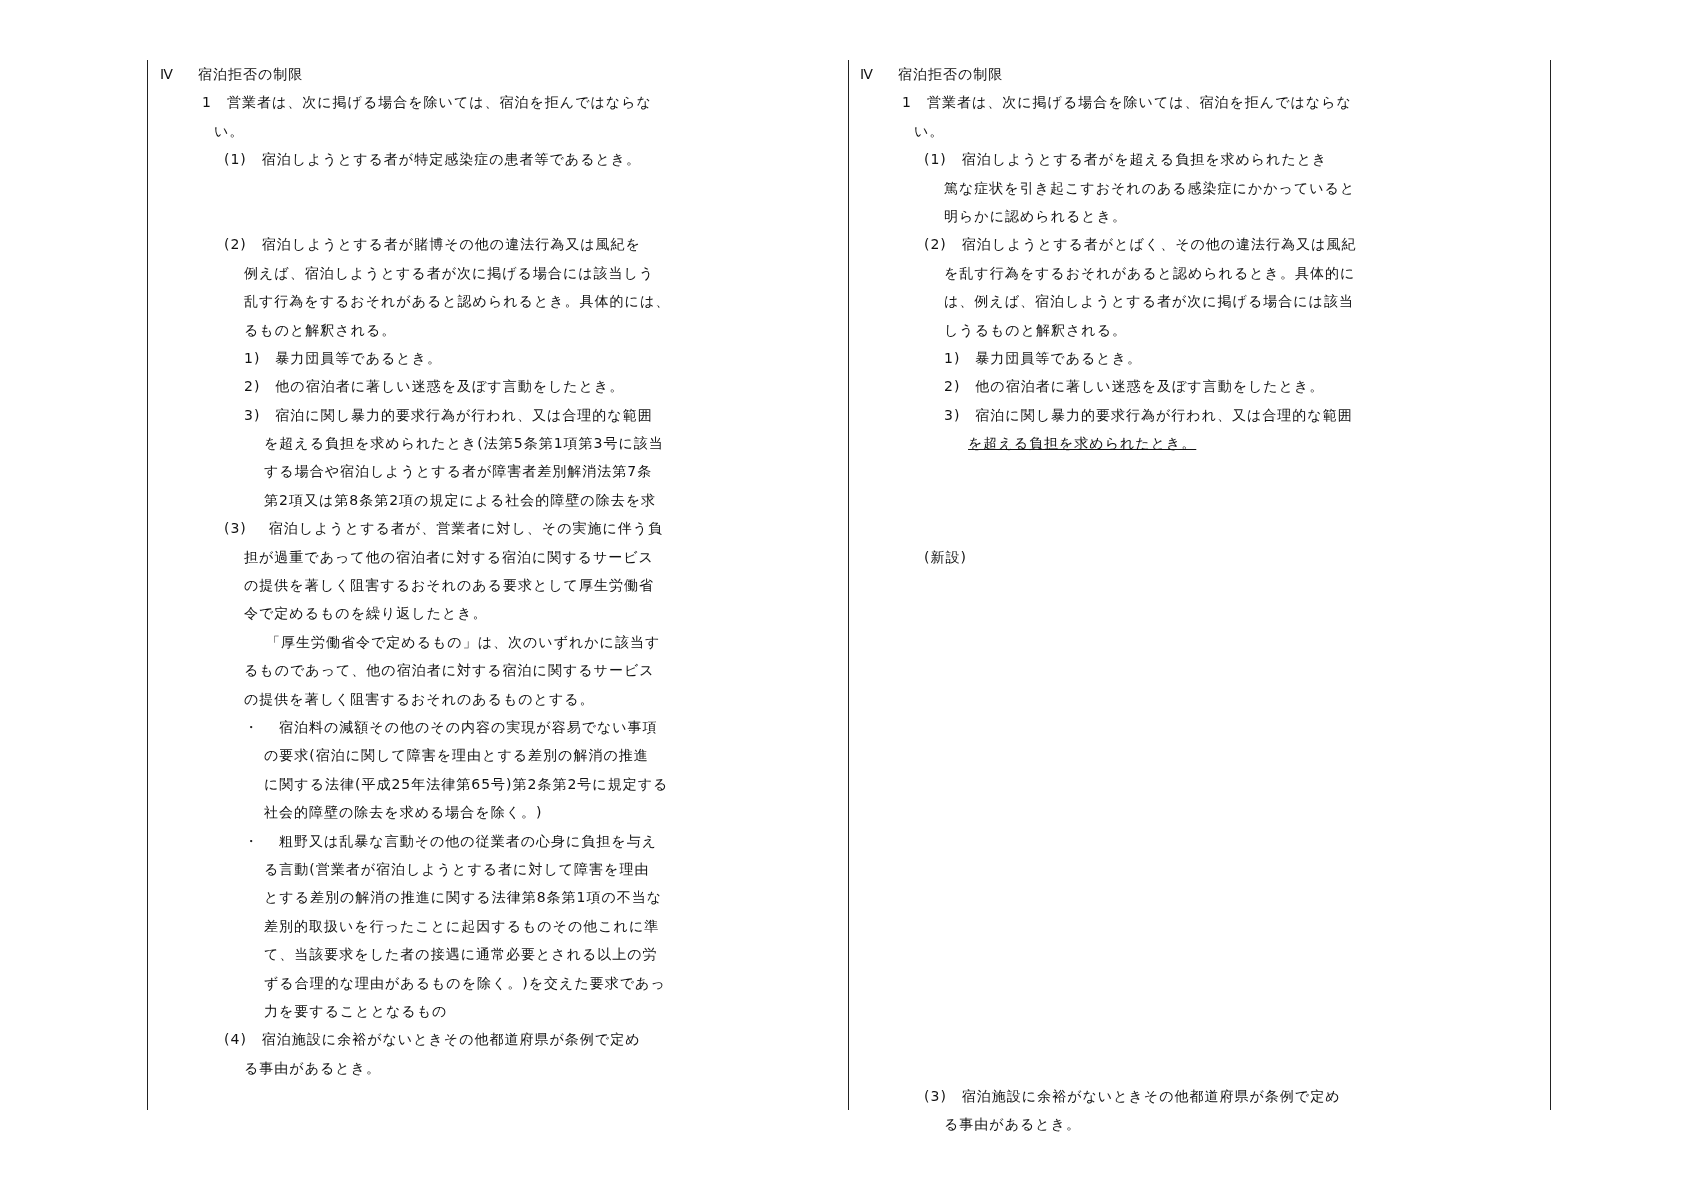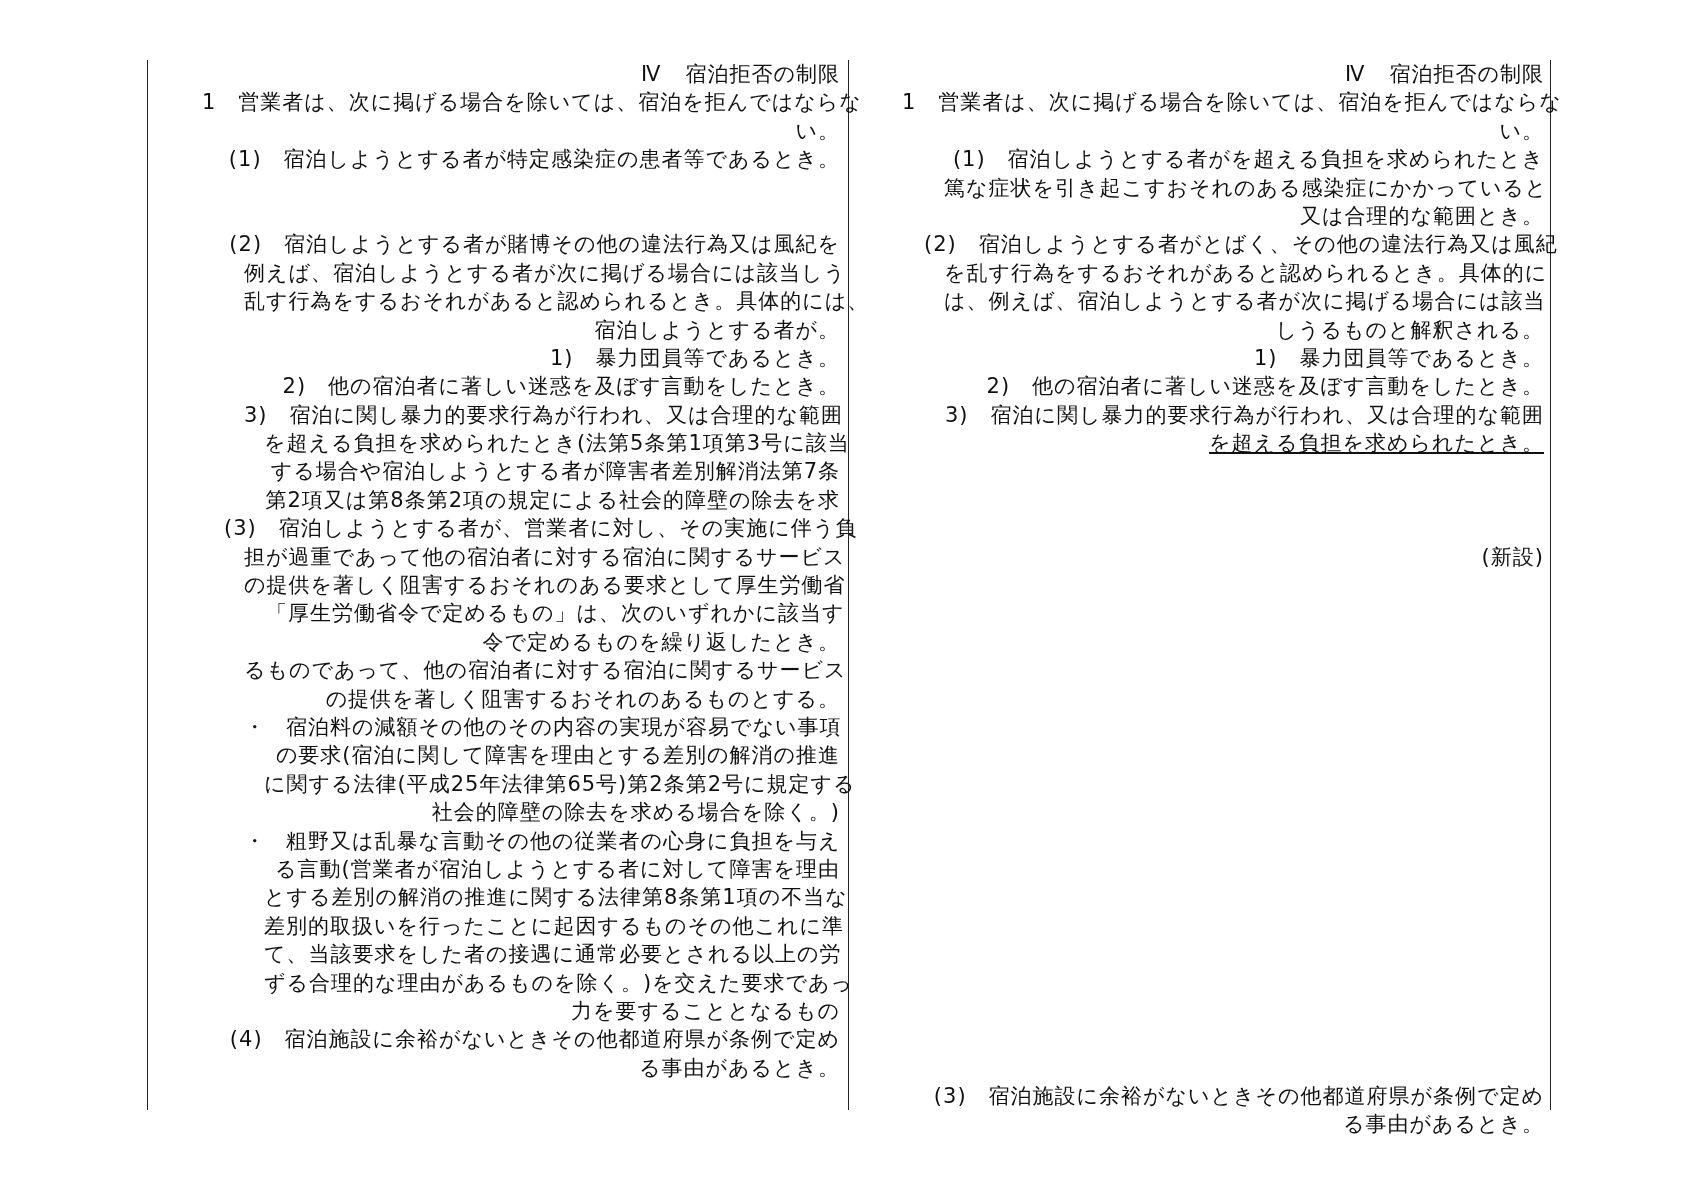--- a/index.html
+++ b/index.html
@@ -1,20 +1,20 @@
 <!DOCTYPE html>
 <html><head>
 <meta charset="utf-8">
 <style>
   html, body { margin:0; padding:0; background:#ffffff; }
   body { width:1695px; height:1181px; position:relative; overflow:hidden;
          font-family:"DejaVu Sans", "Liberation Sans", sans-serif; color:#111; }
   .page { position:absolute; left:0; top:0; width:1695px; height:1181px; }
   .vline { position:absolute; top:60px; height:1050px; width:1px; background:#222; }
-  .col { position:absolute; top:60px; font-size:21px; line-height:28.4px; letter-spacing:1px;text-align:right; }
+  .col { position:absolute; top:60px; font-size:14px; line-height:28.4px; letter-spacing:1px; }
   .col-left { left:160px; width:680px; }
   .col-right { left:860px; width:684px; }
   .ln { white-space:nowrap; height:28.4px; position:relative; }
   .u { text-underline-offset:4px; text-decoration-thickness:1.5px; }
   .i0 { padding-left:0; }
   .i1 { padding-left:42px; }
   .i1b { padding-left:54px; }
   .i2 { padding-left:64px; }
   .i3 { padding-left:84px; }
   .i4 { padding-left:104px; }
@@ -41,35 +41,35 @@
       <span>(1)　宿泊しようとする者が</span><span class="u">特定感染症の患者等である</span><span>とき。</span>
     </div>
     <div class="gap"></div>
       <div class="gap"></div>
 
     <div class="ln i2">
       <span>(2)　宿泊しようとする者が</span><span class="u">賭博</span><span>その他の違法行為又は風紀を</span>
     </div>
     <div class="ln i3"><span>例えば、宿泊しようとする者が次に掲げる場合には該当しう</span></div>
     <div class="ln i3"><span>乱す行為をするおそれがあると認められるとき。具体的には、</span></div>
-    <div class="ln i3"><span>宿泊しようとする者が。</span></div>
+    <div class="ln i3"><span>るものと解釈される。</span></div>
     <div class="ln i3"><span>1)　暴力団員等であるとき。</span></div>
     <div class="ln i3"><span>2)　他の宿泊者に著しい迷惑を及ぼす言動をしたとき。</span></div>
     <div class="ln i3"><span>3)　宿泊に関し暴力的要求行為が行われ、又は合理的な範囲</span></div>
     <div class="ln i4"><span>を超える負担を求められたとき</span><span class="u">(法第5条第1項第3号に該当</span></div>
     <div class="ln i4"><span class="u">する場合や宿泊しようとする者が障害者差別解消法第7条</span></div>
     <div class="ln i4"><span class="u">第2項又は第8条第2項の規定による社会的障壁の除去を求</span></div>
 
     <div class="ln i2">
       <span class="u">(3)</span><span style="display:inline-block;width:22px"></span><span class="u">宿泊しようとする者が、営業者に対し、その実施に伴う負</span>
     </div>
     <div class="ln i3"><span class="u">担が過重であって他の宿泊者に対する宿泊に関するサービス</span></div>
     <div class="ln i3"><span class="u">の提供を著しく阻害するおそれのある要求として厚生労働省</span></div>
+    <div class="ln i3"><span class="u">令で定めるものを繰り返したとき。</span></div>
     <div class="ln i3"><span style="display:inline-block;width:22px"></span><span class="u">「厚生労働省令で定めるもの」は、次のいずれかに該当す</span></div>
-    <div class="ln i3"><span class="u">令で定めるものを繰り返したとき。</span></div>
     <div class="ln i3"><span class="u">るものであって、他の宿泊者に対する宿泊に関するサービス</span></div>
     <div class="ln i3"><span class="u">の提供を著しく阻害するおそれのあるものとする。</span></div>
 
     <div class="ln i3">
       <span class="u">・</span><span style="display:inline-block;width:20px"></span><span class="u">宿泊料の減額その他のその内容の実現が容易でない事項</span>
     </div>
     <div class="ln i4"><span class="u">の要求(宿泊に関して障害を理由とする差別の解消の推進</span></div>
     <div class="ln i4"><span class="u">に関する法律(平成25年法律第65号)第2条第2号に規定する</span></div>
     <div class="ln i4"><span class="u">社会的障壁の除去を求める場合を除く。)</span></div>
 
@@ -93,21 +93,21 @@
     <div class="ln i0">
       <span>Ⅳ</span><span style="display:inline-block;width:24px"></span><span>宿泊拒否の制限</span>
     </div>
     <div class="ln i1"><span>1　営業者は、次に掲げる場合を除いては、宿泊を拒んではならな</span></div>
     <div class="ln i1b"><span>い。</span></div>
 
     <div class="ln i2">
       <span>(1)　宿泊しようとする者が</span><span class="u">を超える負担を求められたとき</span>
     </div>
     <div class="ln i3"><span class="u">篤な症状を引き起こすおそれのある感染症にかかっていると</span></div>
-    <div class="ln i3"><span class="u">又は合理的な範囲</span><span>とき。</span></div>
+    <div class="ln i3"><span class="u">明らかに認められる</span><span>とき。</span></div>
 
     <div class="ln i2">
       <span>(2)　宿泊しようとする者が</span><span class="u">とばく、</span><span>その他の違法行為又は風紀</span>
     </div>
     <div class="ln i3"><span>を乱す行為をするおそれがあると認められるとき。具体的に</span></div>
     <div class="ln i3"><span>は、例えば、宿泊しようとする者が次に掲げる場合には該当</span></div>
     <div class="ln i3"><span>しうるものと解釈される。</span></div>
     <div class="ln i3"><span>1)　暴力団員等であるとき。</span></div>
     <div class="ln i3"><span>2)　他の宿泊者に著しい迷惑を及ぼす言動をしたとき。</span></div>
     <div class="ln i3"><span>3)　宿泊に関し暴力的要求行為が行われ、又は合理的な範囲</span></div>

